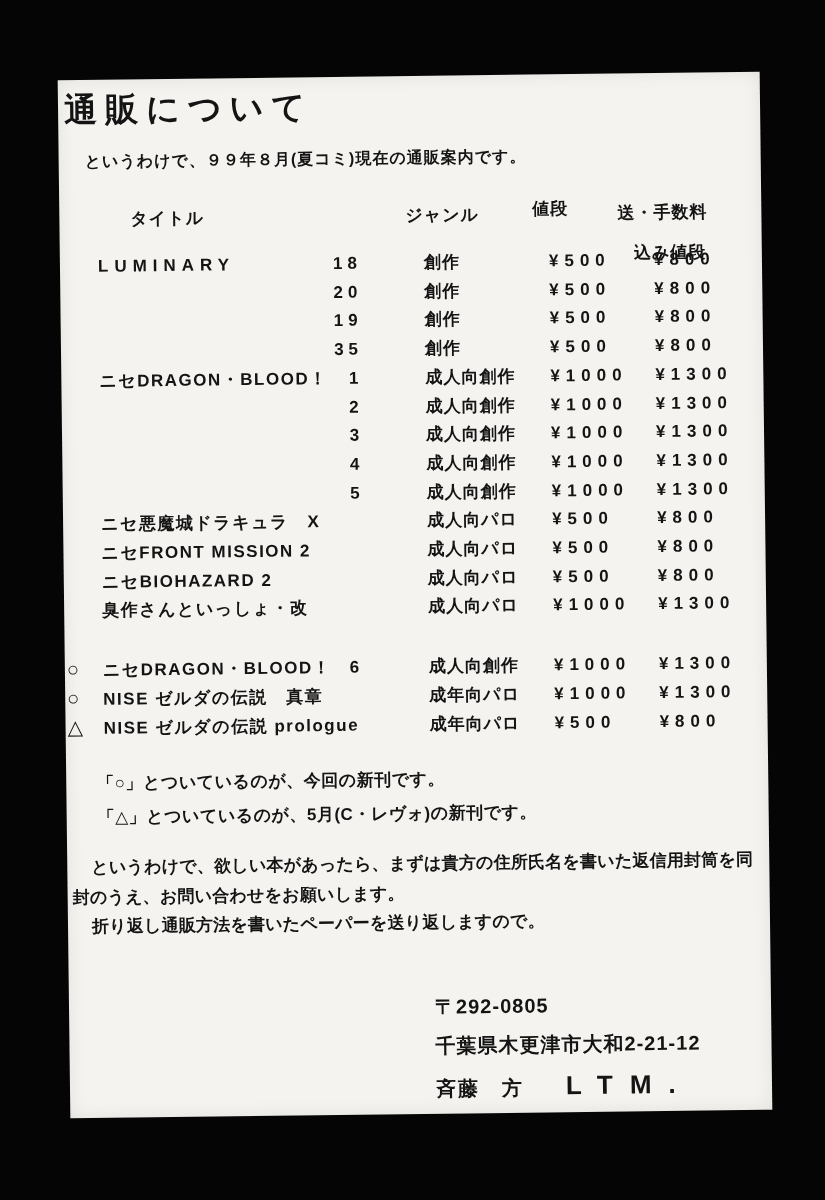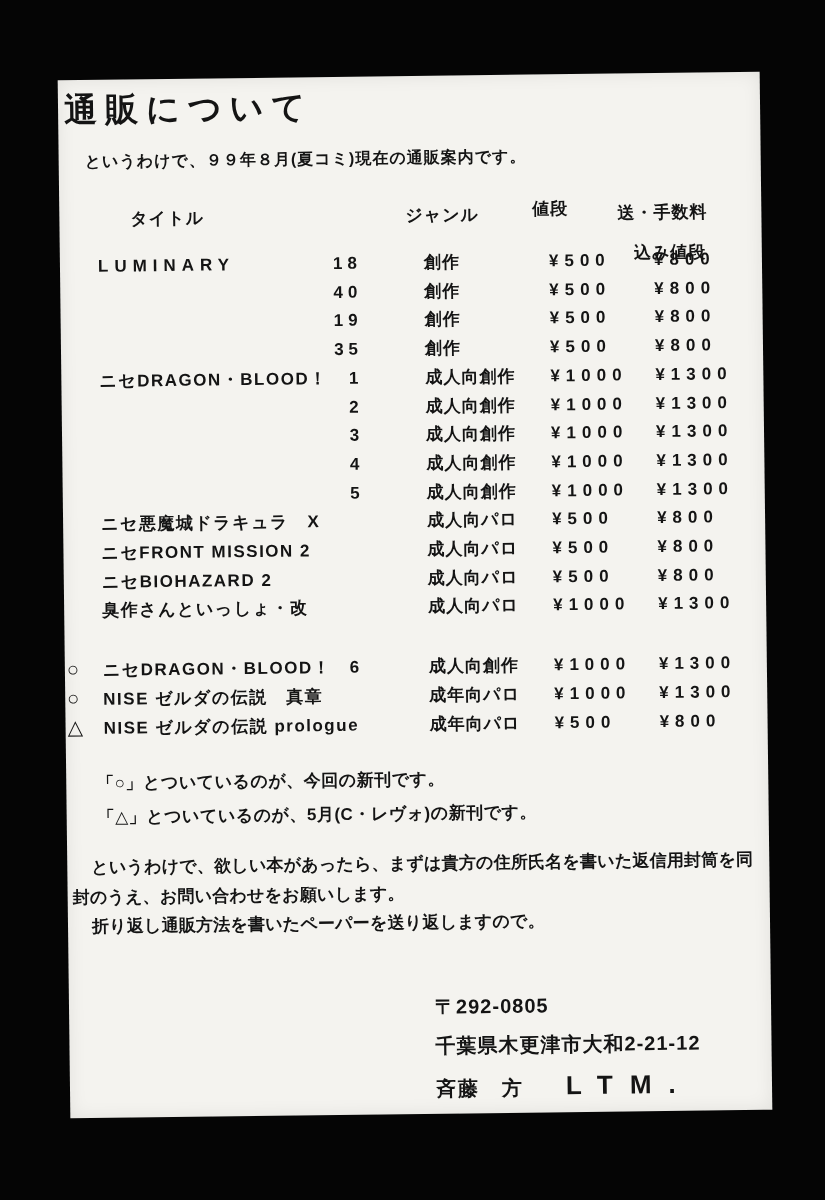--- a/index.html
+++ b/index.html
@@ -85,21 +85,21 @@
     <span class="cell c-marker"></span>
     <span class="cell c-title">LUMINARY</span>
     <span class="cell c-issue">18</span>
     <span class="cell c-genre">創作</span>
     <span class="cell c-price">¥500</span>
     <span class="cell c-total">¥800</span>
   </div>
         <div class="row" style="top: 205.7px;">
     <span class="cell c-marker"></span>
     <span class="cell c-title"></span>
-    <span class="cell c-issue">40</span>
+    <span class="cell c-issue">20</span>
     <span class="cell c-genre">創作</span>
     <span class="cell c-price">¥500</span>
     <span class="cell c-total">¥800</span>
   </div>
         <div class="row" style="top: 234.4px;">
     <span class="cell c-marker"></span>
     <span class="cell c-title"></span>
     <span class="cell c-issue">19</span>
     <span class="cell c-genre">創作</span>
     <span class="cell c-price">¥500</span>

